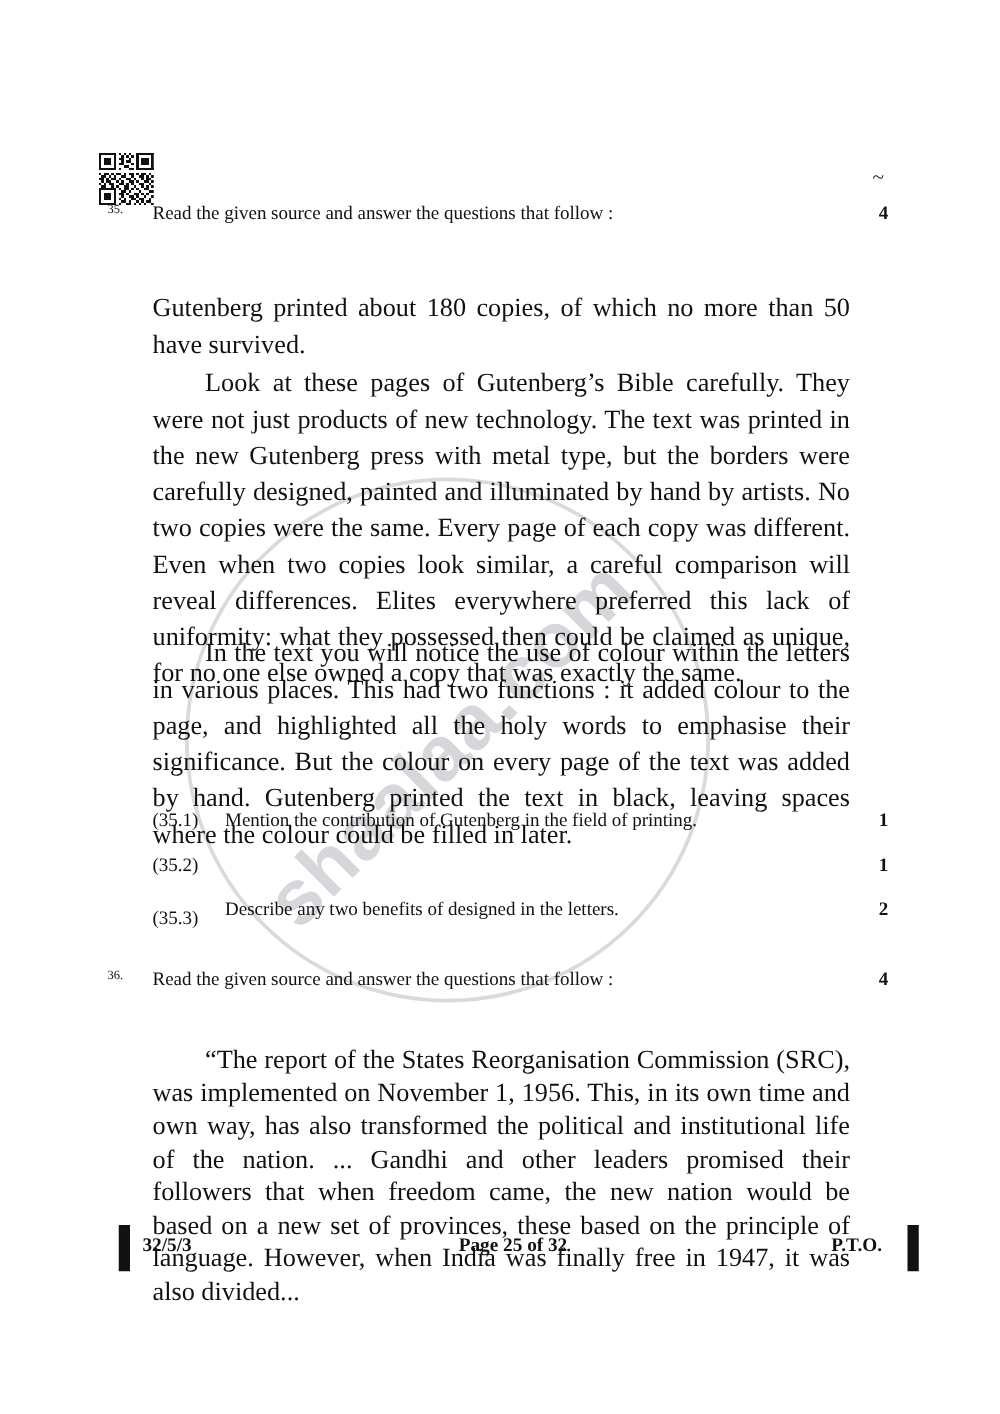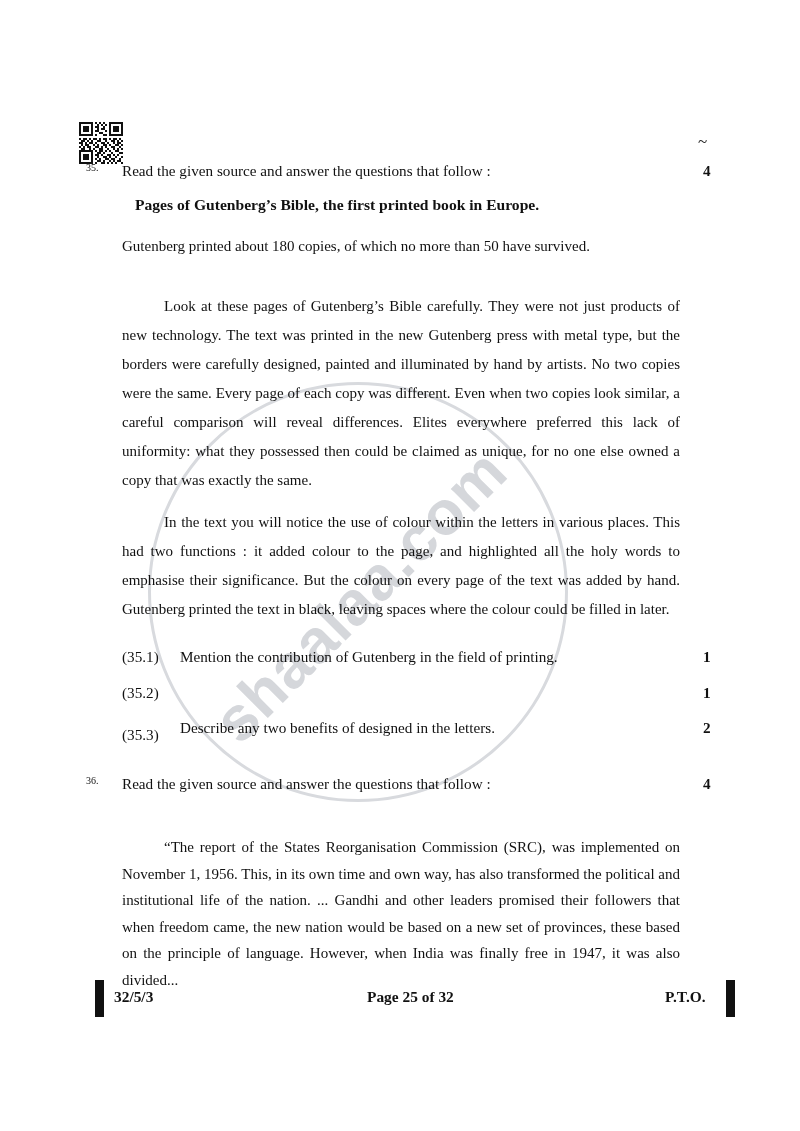--- a/index.html
+++ b/index.html
@@ -98,21 +98,21 @@
     font-weight: 700;
     font-size: 15.6px;
     white-space: nowrap;
   }
 
   
   .para {
     position: absolute;
     left: 122px;
     width: 558px;
-    font-size: 15px;
+    font-size: 21px;
     text-align: justify;
     text-align-last: left;
     line-height: 29px;
   }
   .para.indent { text-indent: 42px; }
   .para.tight { line-height: 26.5px; }
 
   .subq-num {
     position: absolute;
     left: 122px;
@@ -283,21 +283,20 @@
         </g>
       </svg>
     </div>
 
     <div class="tilde-mark">~</div>
 
     <div class="qnum" style="top:162px">35.</div>
     <div class="qtext" style="top:162px">Read the given source and answer the questions that follow :</div>
     <div class="marks" style="top:162px">4</div>
 
-    <div class="src-head" style="left:135px; top:196px">Pages of Gutenberg’s Bible, the first printed book in Europe.</div>
 
     <div class="para" style="top:232px">Gutenberg printed about 180 copies, of which no more than 50 have survived.</div>
 
     <div class="para indent" style="top:292px">Look at these pages of Gutenberg’s Bible carefully. They were not just products of new technology. The text was printed in the new Gutenberg press with metal type, but the borders were carefully designed, painted and illuminated by hand by artists. No two copies were the same. Every page of each copy was different. Even when two copies look similar, a careful comparison will reveal differences. Elites everywhere preferred this lack of uniformity: what they possessed then could be claimed as unique, for no one else owned a copy that was exactly the same.</div>
 
     <div class="para indent" style="top:508px">In the text you will notice the use of colour within the letters in various places. This had two functions : it added colour to the page, and highlighted all the holy words to emphasise their significance. But the colour on every page of the text was added by hand. Gutenberg printed the text in black, leaving spaces where the colour could be filled in later.</div>
 
     <div class="subq-num" style="top:648px">(35.1)</div>
     <div class="subq-text" style="top:648px">Mention the contribution of Gutenberg in the field of printing.</div>
     <div class="marks" style="top:648px">1</div>

